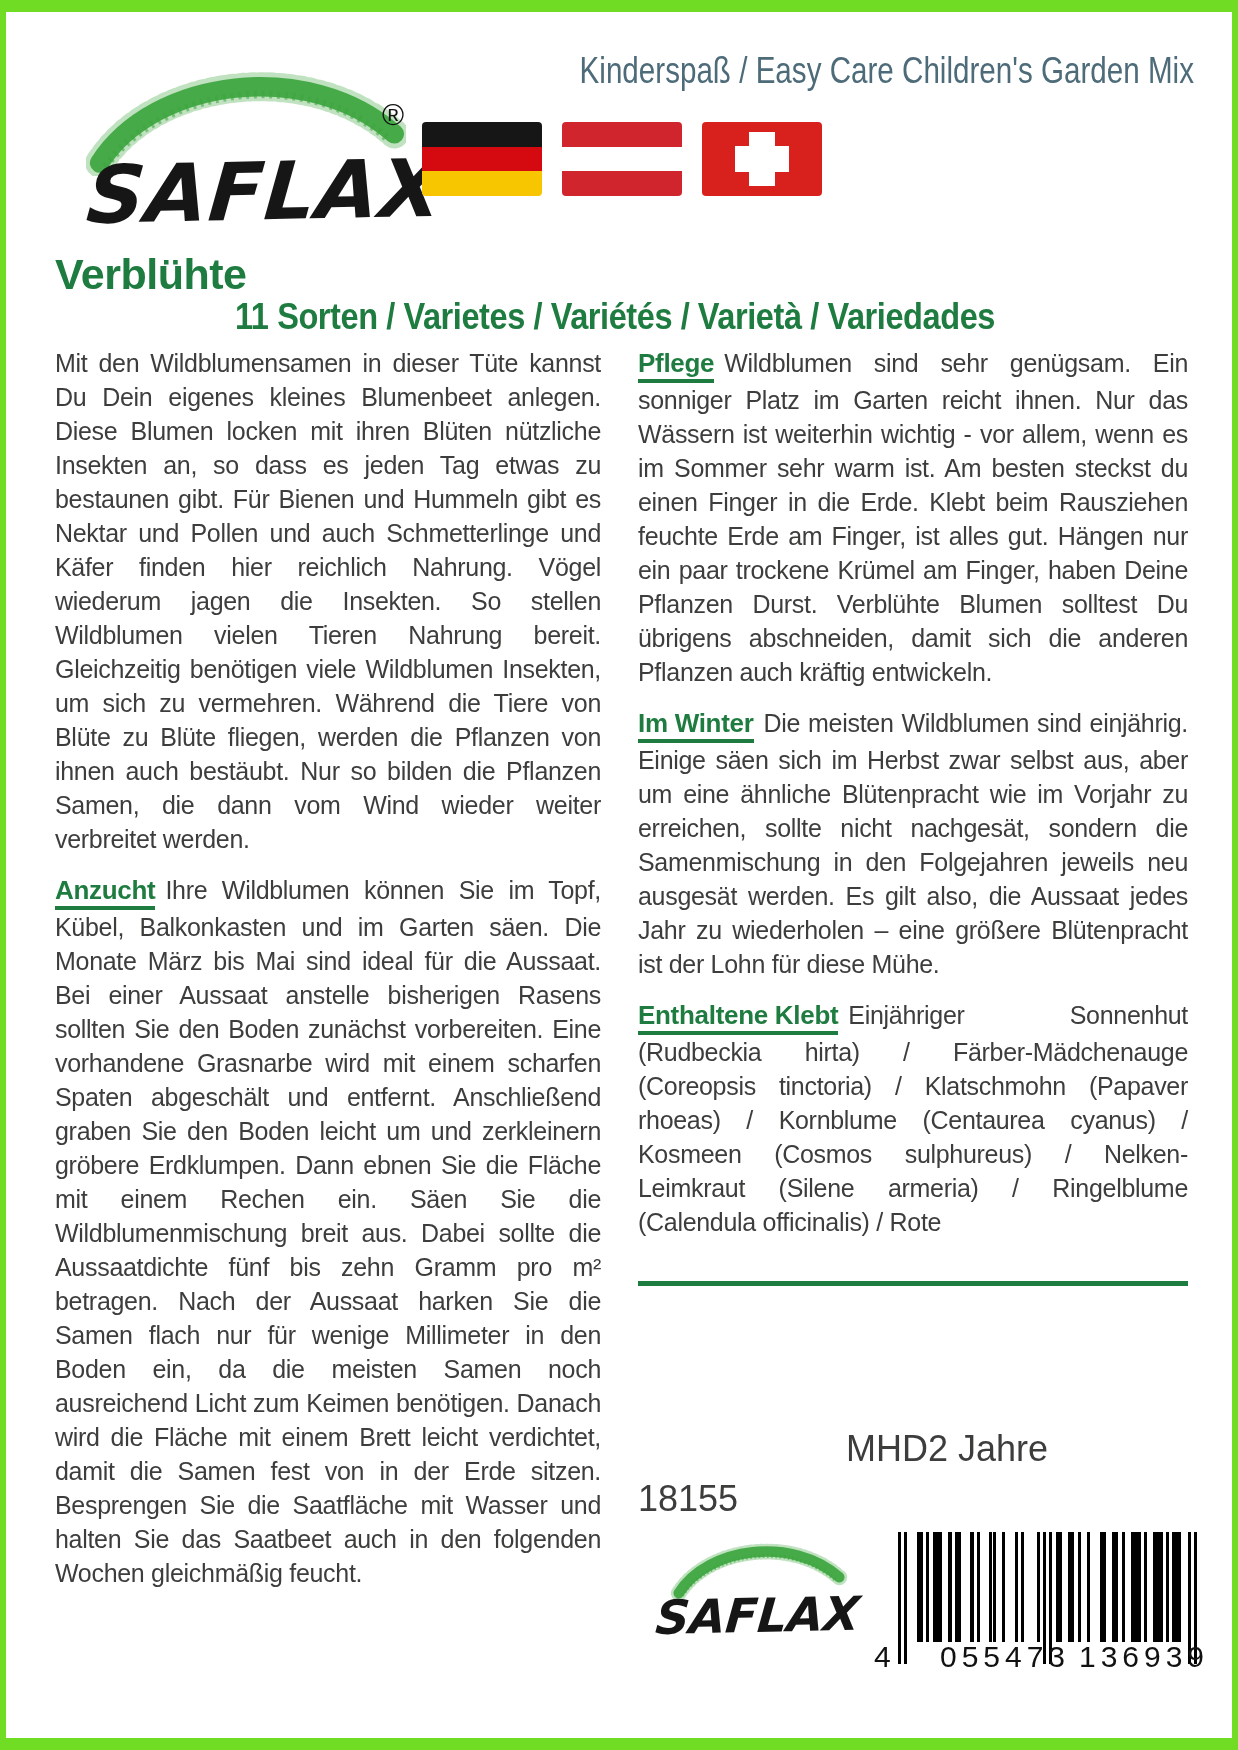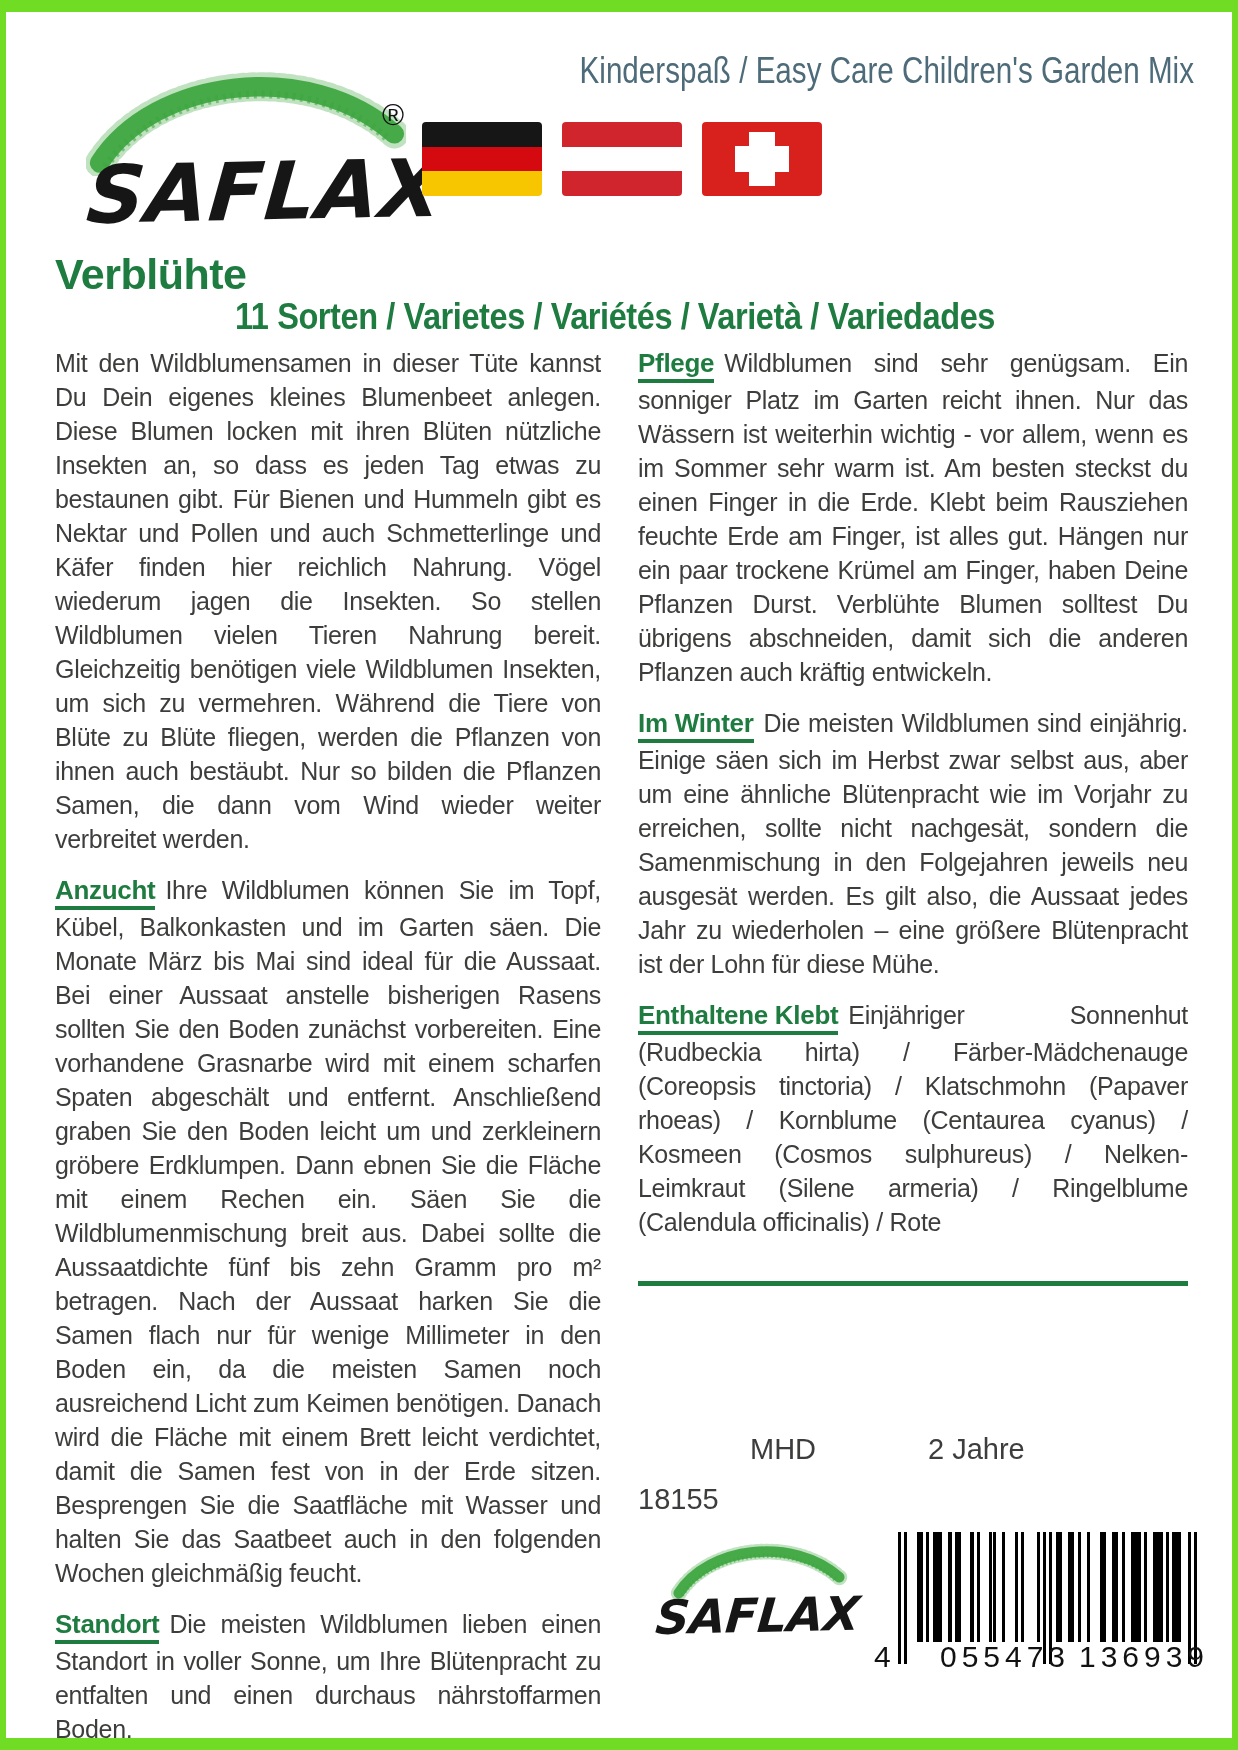--- a/index.html
+++ b/index.html
@@ -57,21 +57,21 @@
   .col-right{width:550px}
   .para{margin-bottom:17px}
   .sect{
     color:var(--heading_green);font-weight:bold;font-size:26px;
     display:inline-block;border-bottom:4px solid var(--heading_green);
     padding-bottom:2px;margin-right:10px;line-height:28px;
   }
   
   .rule{height:5px;background:var(--heading_green);margin-top:42px}
   .details{margin-top:146px}
-  .detail-row{display:flex;font-size:29px;line-height:34px;margin-bottom:16px;text-align:center;letter-spacing:0}
+  .detail-row{display:flex;font-size:36px;line-height:34px;margin-bottom:16px;text-align:right;letter-spacing:0}
   .dlabel{width:290px}
   .bottom-row{display:flex;margin-top:8px;align-items:flex-start}
   .brand-bottom{position:relative;width:228px;height:152px;margin-left:10px;flex:none}
   .arc-svg-small{position:absolute;left:8px;top:2px;width:205px;height:66px}
   .brand-word-small{
     position:absolute;left:6px;top:62px;font-size:47px;line-height:1;
     font-family:"DejaVu Sans","Liberation Sans",sans-serif;
     font-style:italic;font-weight:600;color:var(--brand_black);
     transform:skewX(-6deg) rotate(-1.2deg);transform-origin:left bottom;white-space:nowrap;
   }
@@ -118,21 +118,20 @@
 
   <div class="header-title">Kinderspaß / Easy Care Children's Garden Mix</div>
 
   <div class="main-title">Verblühte</div>
   <div class="sub-title">11 Sorten / Varietes / Variétés / Varietà / Variedades</div>
 
   <div class="columns">
     <div class="col col-left">
       <p class="para">Mit den Wildblumensamen in dieser Tüte kannst Du Dein eigenes kleines Blumenbeet anlegen. Diese Blumen locken mit ihren Blüten nützliche Insekten an, so dass es jeden Tag etwas zu bestaunen gibt. Für Bienen und Hummeln gibt es Nektar und Pollen und auch Schmetterlinge und Käfer finden hier reichlich Nahrung. Vögel wiederum jagen die Insekten. So stellen Wildblumen vielen Tieren Nahrung bereit. Gleichzeitig benötigen viele Wildblumen Insekten, um sich zu vermehren. Während die Tiere von Blüte zu Blüte fliegen, werden die Pflanzen von ihnen auch bestäubt. Nur so bilden die Pflanzen Samen, die dann vom Wind wieder weiter verbreitet werden.</p>
       <p class="para"><span class="sect">Anzucht</span><span>Ihre Wildblumen können Sie im Topf, Kübel, Balkonkasten und im Garten säen. Die Monate März bis Mai sind ideal für die Aussaat. Bei einer Aussaat anstelle bisherigen Rasens sollten Sie den Boden zunächst vorbereiten. Eine vorhandene Grasnarbe wird mit einem scharfen Spaten abgeschält und entfernt. Anschließend graben Sie den Boden leicht um und zerkleinern gröbere Erdklumpen. Dann ebnen Sie die Fläche mit einem Rechen ein. Säen Sie die Wildblumenmischung breit aus. Dabei sollte die Aussaatdichte fünf bis zehn Gramm pro m² betragen. Nach der Aussaat harken Sie die Samen flach nur für wenige Millimeter in den Boden ein, da die meisten Samen noch ausreichend Licht zum Keimen benötigen. Danach wird die Fläche mit einem Brett leicht verdichtet, damit die Samen fest von in der Erde sitzen. Besprengen Sie die Saatfläche mit Wasser und halten Sie das Saatbeet auch in den folgenden Wochen gleichmäßig feucht.</span></p>
-      <p class="para"><span class="sect">Standort</span><span>Die meisten Wildblumen lieben einen Standort in voller Sonne, um Ihre Blütenpracht zu entfalten und einen durchaus nährstoffarmen Boden.</span></p>
     </div>
 
     <div class="col col-right">
       <p class="para"><span class="sect">Pflege</span><span>Wildblumen sind sehr genügsam. Ein sonniger Platz im Garten reicht ihnen. Nur das Wässern ist weiterhin wichtig - vor allem, wenn es im Sommer sehr warm ist. Am besten steckst du einen Finger in die Erde. Klebt beim Rausziehen feuchte Erde am Finger, ist alles gut. Hängen nur ein paar trockene Krümel am Finger, haben Deine Pflanzen Durst. Verblühte Blumen solltest Du übrigens abschneiden, damit sich die anderen Pflanzen auch kräftig entwickeln.</span></p>
       <p class="para"><span class="sect">Im Winter</span><span>Die meisten Wildblumen sind einjährig. Einige säen sich im Herbst zwar selbst aus, aber um eine ähnliche Blütenpracht wie im Vorjahr zu erreichen, sollte nicht nachgesät, sondern die Samenmischung in den Folgejahren jeweils neu ausgesät werden. Es gilt also, die Aussaat jedes Jahr zu wiederholen – eine größere Blütenpracht ist der Lohn für diese Mühe.</span></p>
       <p class="para"><span class="sect">Enthaltene Klebt</span><span>Einjähriger Sonnenhut (Rudbeckia hirta) / Färber-Mädchenauge (Coreopsis tinctoria) / Klatschmohn (Papaver rhoeas) / Kornblume (Centaurea cyanus) / Kosmeen (Cosmos sulphureus) / Nelken-Leimkraut (Silene armeria) / Ringelblume (Calendula officinalis) / Rote</span></p>
 
       <div class="rule"></div>
 
       <div class="details">

